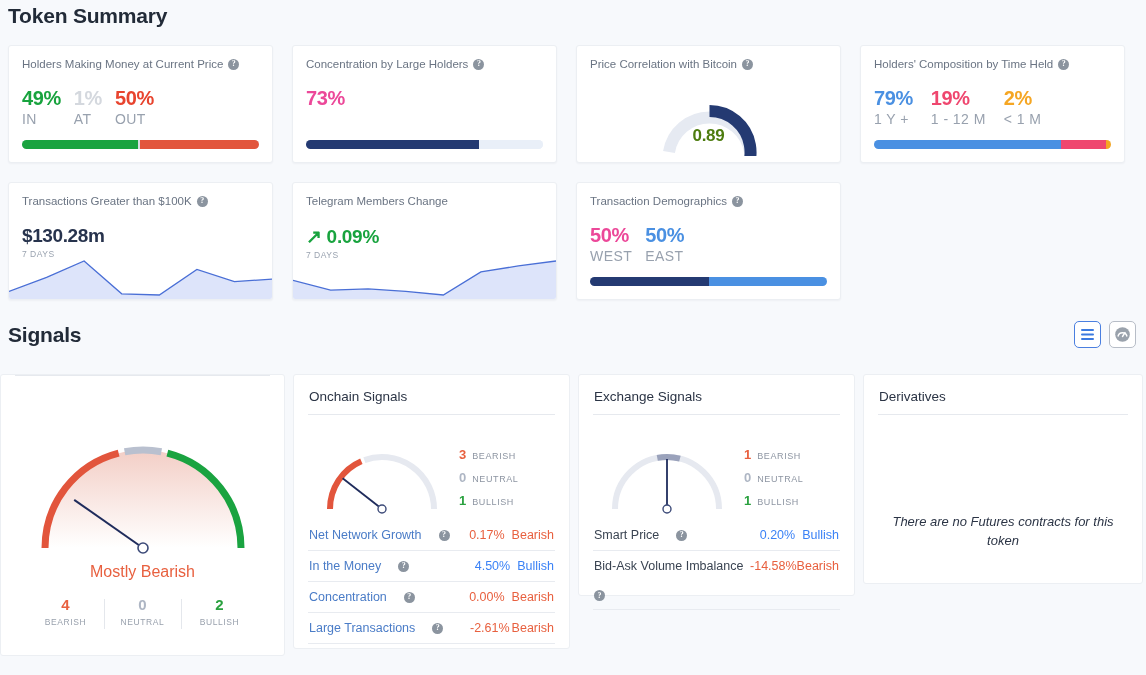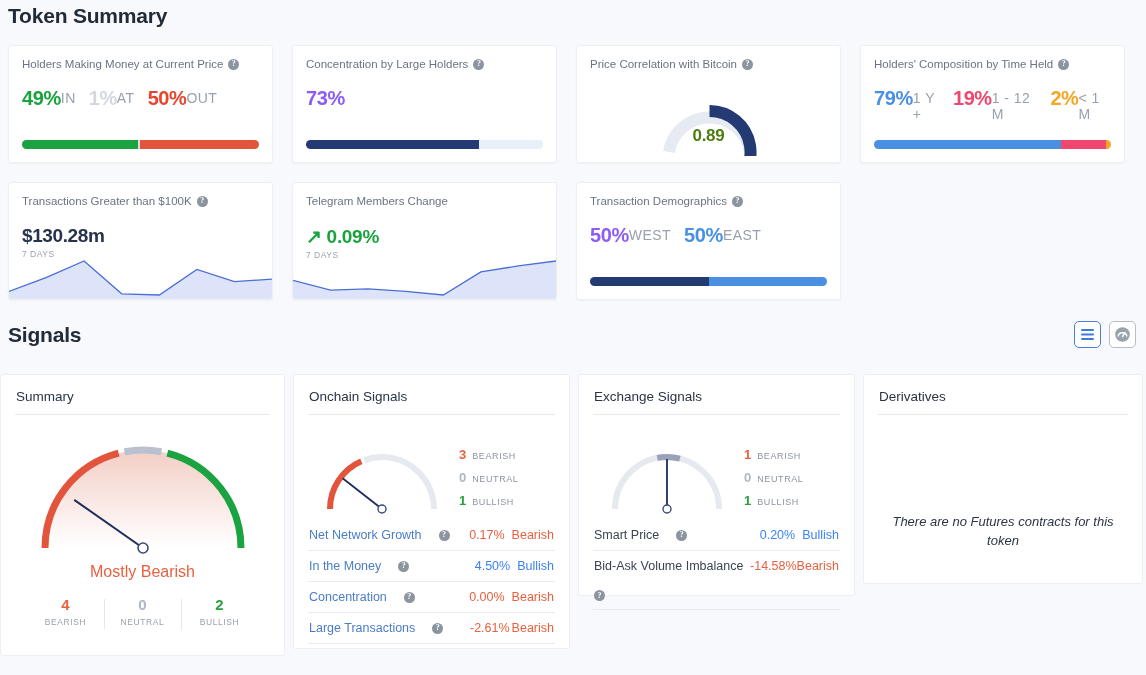--- a/index.html
+++ b/index.html
@@ -40,27 +40,27 @@
     font-size: 11.5px; color: #6a7483; font-weight: normal;
     display: flex; align-items: center; gap: 5px; white-space: nowrap;
   }
   .help {
     display: inline-flex; width: 11px; height: 11px; border-radius: 50%;
     background: #8b949f; color: #fff; font-size: 8px; font-weight: bold;
     align-items: center; justify-content: center; line-height: 1;
     flex: 0 0 auto; cursor: pointer; font-family: "Liberation Serif", serif;
   }
   .stat-row { display: flex; align-items: flex-end; gap: 13px; margin-top: 18px; }
-  .stat { display: flex; flex-direction: row; }
+  .stat { display: flex; flex-direction: column; }
   .stat .v { font-size: 20px; font-weight: bold; line-height: 1.05; letter-spacing: -0.4px; }
   .stat .k { font-size: 14px; color: #98a1ae; letter-spacing: 0.45px; margin-top: 2px; }
   .c-green { color: #18a33e; }
   .c-red { color: #e8442e; }
   .c-gray { color: #d4d8de; }
-  .c-navy { color: #8b5cf6; }
+  .c-navy { color: #ec4899; }
   .c-blue { color: #4a90e2; }
   .c-pink { color: #ef476f; }
   .c-amber { color: #f5a623; }
 
   .bar {
     position: absolute; left: 13px; right: 13px; bottom: 13px;
     height: 9px; border-radius: 5px; overflow: hidden;
     display: flex; background: #eef2f9;
   }
   .bar span { display: block; height: 100%; }
@@ -210,21 +210,21 @@
         </svg>
         <div class="donut-val">0.89</div>
       </div>
     </div>
 
     <div class="card ts-card">
       <div class="ts-head">
         <span>Holders' Composition by Time Held</span>
         <span class="help">?</span>
       </div>
-      <div class="stat-row" style="gap:11px">
+      <div class="stat-row" style="gap:18px">
         <div class="stat">
           <div class="v c-blue">79%</div>
           <div class="k">1 Y +</div>
         </div>
         <div class="stat">
           <div class="v c-pink">19%</div>
           <div class="k">1 - 12 M</div>
         </div>
         <div class="stat">
           <div class="v c-amber">2%</div>
@@ -307,21 +307,20 @@
         <circle cx="8.5" cy="8.5" r="7.3" fill="#9aa2ac"></circle>
         <path d="M 4 10.5 A 4.6 4.6 0 0 1 13 10.5" fill="none" stroke="#ffffff" stroke-width="1.5"></path>
         <line x1="8.5" y1="10.5" x2="11" y2="6.6" stroke="#ffffff" stroke-width="1.4" stroke-linecap="round"></line>
       </svg>
     </div>
   </div>
 
   <div class="sig-grid">
 
     <div class="sig-card s1">
-      <div class="sig-title">Summary</div>
       <div class="sig-sep"></div>
       <div class="summary-gauge">
         <svg width="285" height="130" viewBox="0 0 285 130">
           <defs>
             <linearGradient id="sumfill" x1="0" y1="0" x2="0" y2="1">
               <stop offset="0%" stop-color="#f3cec6"></stop>
               <stop offset="100%" stop-color="#ffffff"></stop>
             </linearGradient>
           </defs>
           <path d="M 44 118 A 98 98 0 0 1 240 118 Z" fill="url(#sumfill)"></path>

